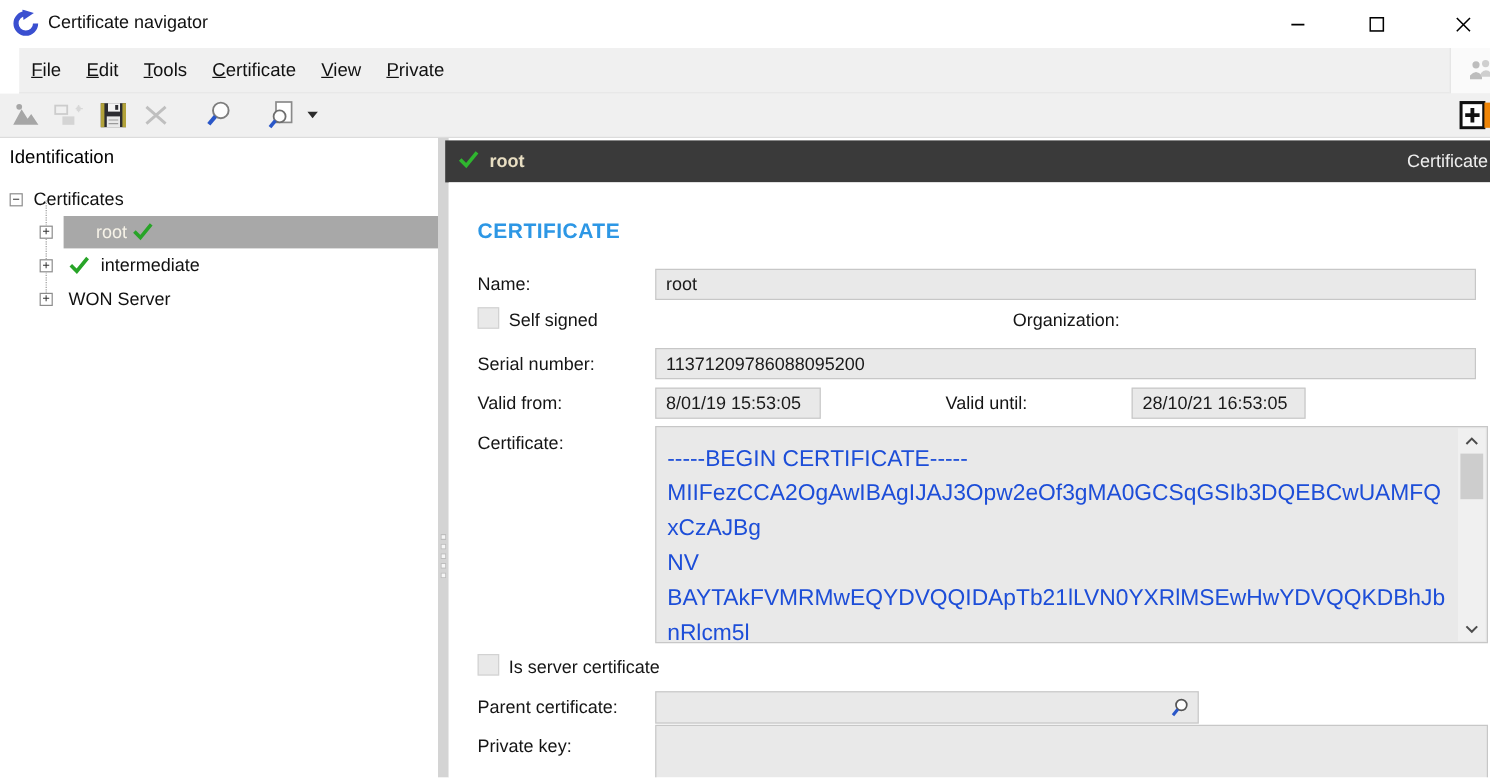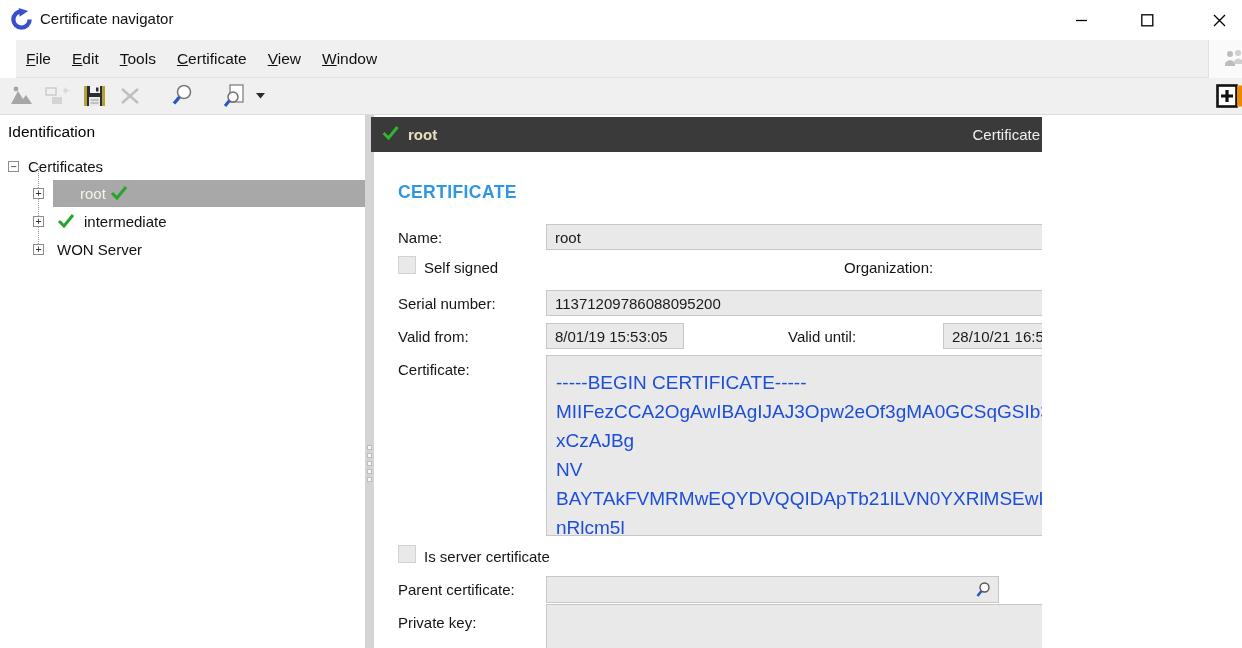--- a/index.html
+++ b/index.html
@@ -20,21 +20,21 @@
   .menubar-right { position:absolute; right:0; top:0; width:50px; height:38px; background:#fafafa; border-left:1px solid #e2e2e2; display:flex; align-items:center; justify-content:center; }
 
   
   .toolbar { position:absolute; left:0; top:78px; width:1242px; height:37px; background:#f0f0f0; border-bottom:1px solid #dcdcdc; display:flex; align-items:center; padding-left:6px; }
   .tb-btn { width:32px; height:30px; display:flex; align-items:center; justify-content:center; margin-right:4px; }
   .tb-btn.sp { margin-left:16px; }
   .tb-caret { width:12px; height:30px; display:flex; align-items:center; justify-content:center; }
   .toolbar-right { position:absolute; right:0; top:4px; width:26px; height:28px; display:flex; align-items:center; }
 
   
-  .main { position:absolute; left:0; top:115px; width:1042px; height:533px; display:flex;text-decoration:underline; }
+  .main { position:absolute; left:0; top:115px; width:1242px; height:533px; display:flex;text-decoration:underline; }
   .sidebar { width:365px; height:533px; background:#fff; position:relative; }
   .splitter { width:9px; height:533px; background:#d4d4d4; position:relative; cursor:col-resize; }
   .grip { position:absolute; left:2px; top:330px; }
   .grip i { display:block; width:5px; height:5px; background:#f6f6f6; border:1px solid #bdbdbd; margin-bottom:3px; }
   .panel { flex:1; height:533px; background:#fff; position:relative; }
 
   
   .sb-header { position:absolute; left:8px; top:8px; font-size:15.5px; color:#000; }
   .tree { position:absolute; left:0; top:36px; width:100%; }
   .tree-row { position:absolute; height:27px; display:flex; align-items:center; width:100%; cursor:default; }
@@ -101,21 +101,21 @@
       </svg>
   </div>
 </div>
 
 <div class="menubar">
   <span class="menu-item">File</span>
   <span class="menu-item">Edit</span>
   <span class="menu-item">Tools</span>
   <span class="menu-item">Certificate</span>
   <span class="menu-item">View</span>
-  <span class="menu-item">Window</span>
+  <span class="menu-item">Private</span>
   <span class="menubar-right">
     <svg width="26" height="20" viewBox="0 0 26 20">
       <circle cx="9" cy="5" r="3" fill="#bdbdbd"></circle>
         <path d="M4 14 q5 -6 10 0 v3 h-10 z" fill="#bdbdbd"></path>
       <circle cx="17" cy="4" r="3" fill="#cfcfcf"></circle>
         <path d="M13 12 q4 -5 9 0 v3 h-9 z" fill="#cfcfcf"></path>
     </svg>
   </span>
 </div>
 

